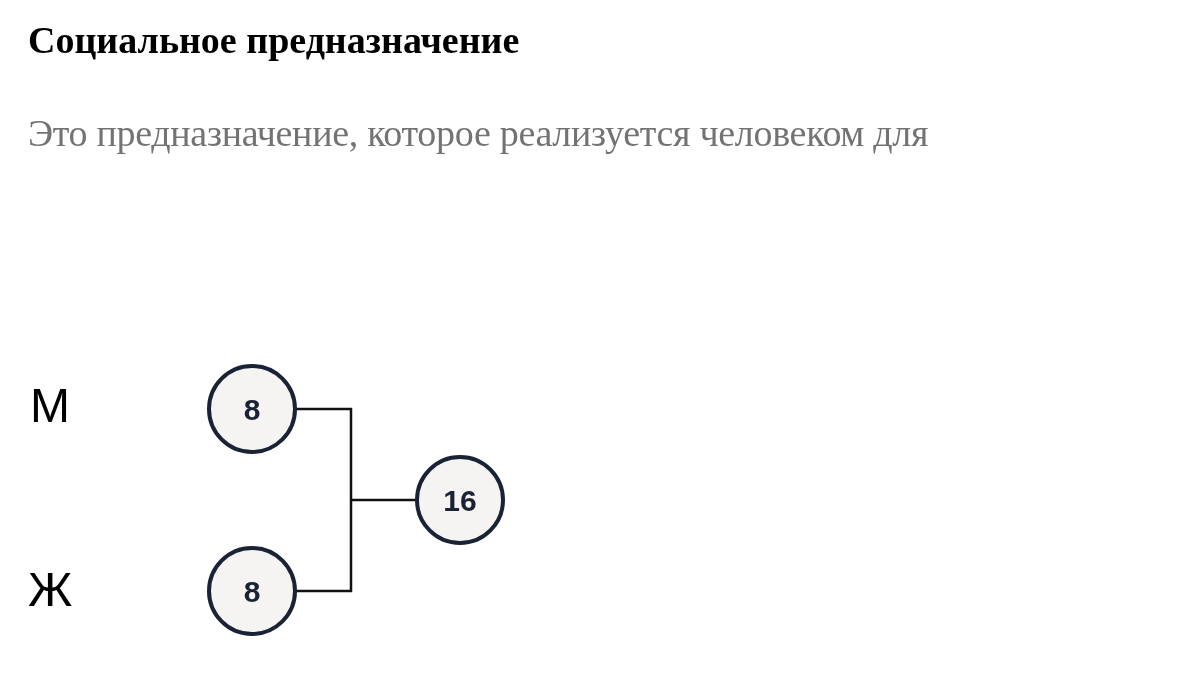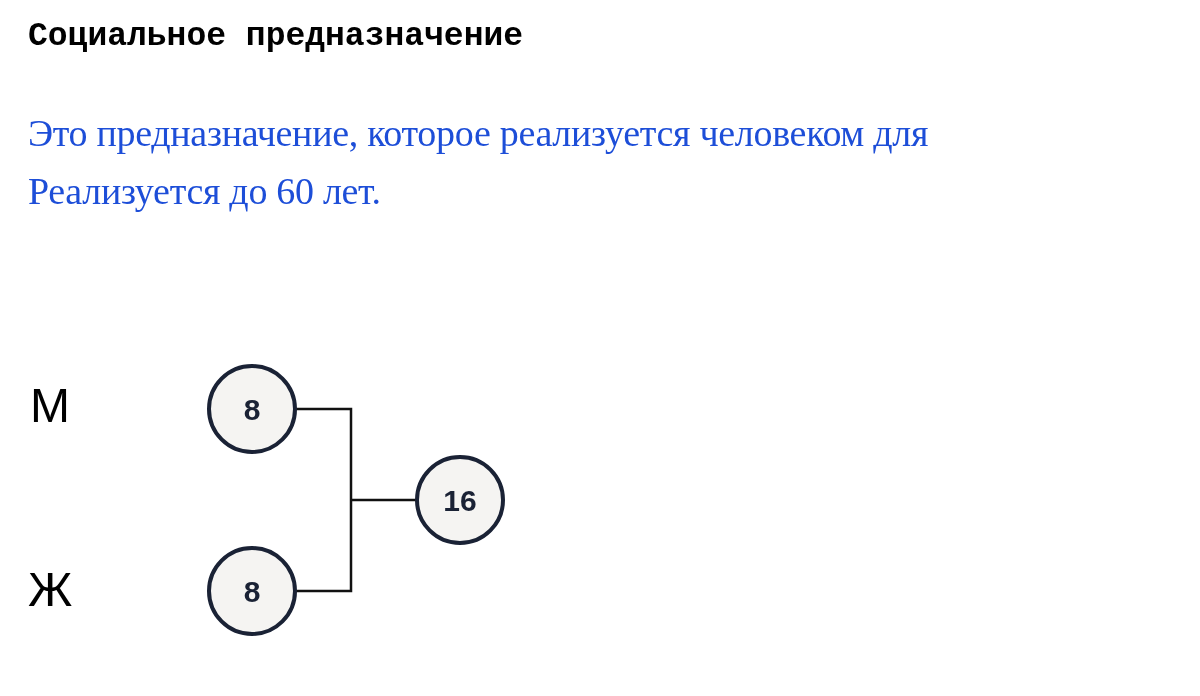--- a/index.html
+++ b/index.html
@@ -1,31 +1,30 @@
 <!DOCTYPE html>
 <html><head>
 <meta charset="utf-8">
 <style>
   html, body { margin:0; padding:0; }
   body { width:1200px; height:696px; background:#ffffff; position:relative; overflow:hidden; }
-  .title { position:absolute; left:28px; top:18px; font-family:Liberation Mono, monospace; font-weight:bold; font-size:33px; color:#000; white-space:nowrap; }
-  .para { position:absolute; left:28px; top:104px; width:1150px; font-family:"Liberation Serif", serif; font-size:38px; line-height:58px; color:#1d4ed8; letter-spacing:-0.3px; }
+  .title { position:absolute; left:28px; top:18px; font-family:Liberation Serif, serif; font-weight:bold; font-size:38px; color:#000; white-space:nowrap; }
+  .para { position:absolute; left:28px; top:104px; width:1150px; font-family:"Liberation Serif", serif; font-size:38px; line-height:58px; color:#737373; letter-spacing:-0.3px; }
   .para span { display:block; white-space:nowrap; }
   .label { position:absolute; font-family:"Liberation Sans", sans-serif; font-size:48px; color:#000; }
   svg.diagram { position:absolute; left:0; top:0; }
   .node-text { font-family:"Liberation Sans", sans-serif; font-weight:bold; font-size:30px; fill:#1a2235; }
 </style>
 </head>
 <body>
 
 <div class="title">Социальное предназначение</div>
 
 <div class="para">
   <span>Это предназначение, которое реализуется человеком для</span>
-  <span>Реализуется до 60 лет.</span>
 </div>
 
 <div class="label" style="left:30px; top:378px;">М</div>
 <div class="label" style="left:28px; top:562px;">Ж</div>
 
 <svg class="diagram" width="1200" height="696">
 
   <g stroke="#111111" stroke-width="2.5" fill="none">
     <polyline points="296,409 351,409 351,591 296,591"></polyline>
     <line x1="351" y1="500" x2="417" y2="500"></line>

